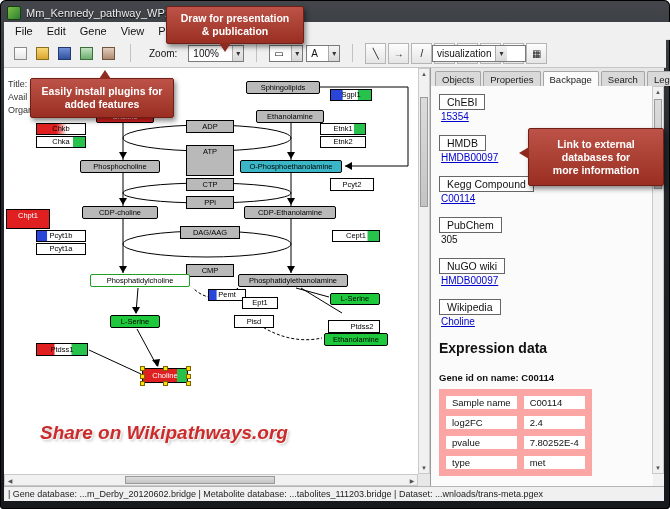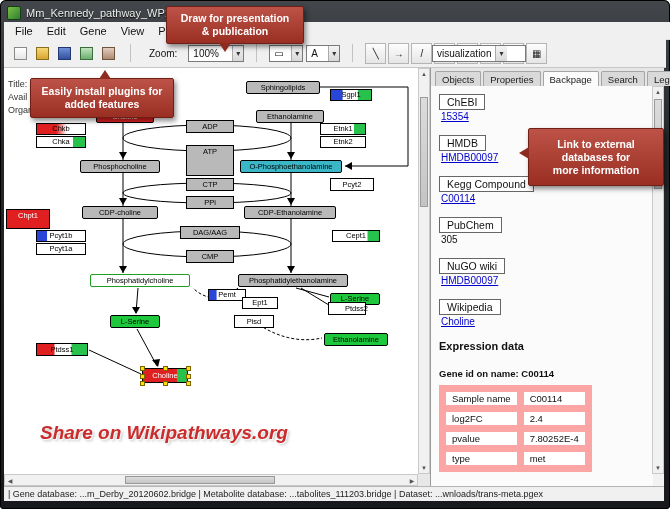--- a/index.html
+++ b/index.html
@@ -59,21 +59,21 @@
   .tabs{height:18px;display:flex;align-items:flex-end;background:#e6e6e6;border-bottom:1px solid #a5a5a5;
         font-size:9.5px;padding-left:2px;}
   .tab{padding:2px 6px 1px;border:1px solid #a5a5a5;border-bottom:none;background:#d9d9d9;margin-left:2px;
        border-radius:2px 2px 0 0;color:#222;white-space:nowrap;}
   .tab.active{background:#fbfbfb;position:relative;top:1px;padding-bottom:2px;}
   .panel-body{position:absolute;left:0;top:18px;width:222px;bottom:0;background:#fbfbfb;padding:8px 6px 4px 8px;
               box-sizing:border-box;font-size:10px;color:#111;overflow:hidden;}
   .bp-header{display:inline-block;border:1px solid #666;background:#fff;padding:1px 7px;font-size:10.5px;}
   .bp-value{margin:1px 0 13px 2px;display:block;font-size:10px;color:#111;}
   a.link{color:#0000cc;text-decoration:underline;cursor:pointer;}
-  .bp-exp-title{font-weight:bold;font-size:11px;margin:4px 0 4px;}
+  .bp-exp-title{font-weight:bold;font-size:14px;margin:4px 0 4px;}
   .bp-geneid{font-weight:bold;font-size:9.5px;margin:16px 0 6px;}
   table.expr{border-collapse:collapse;}
   table.expr td{border:7px solid #fca5a5;background:#fff;padding:1px 6px;font-size:9.5px;text-align:left;min-width:44px;}
 
   .statusbar{position:absolute;left:4px;top:486px;width:660px;height:15px;background:#f0f0f0;
              border-top:1px solid #b5b5b5;font-size:9px;color:#222;line-height:15px;padding-left:4px;
              box-sizing:border-box;white-space:nowrap;overflow:hidden;z-index:5;}
 
   
   .overlay{position:absolute;inset:0;z-index:2;pointer-events:none;}
@@ -232,28 +232,28 @@
         <div class="pnode k-met f-gray stadium" style="left: 186px; top: 178px; width: 48px; height: 13px; line-height: 11px;">CTP</div>
         <div class="pnode k-met f-gray stadium" style="left: 186px; top: 196px; width: 48px; height: 13px; line-height: 11px;">PPi</div>
         <div class="pnode k-gene f-red" style="left: 6px; top: 178px; width: 44px; height: 20px; line-height: 11px; margin-top: 31px;">Chpt1</div>
         <div class="pnode k-gene f-white" style="left: 330px; top: 178px; width: 44px; height: 13px; line-height: 11px;">Pcyt2</div>
         <div class="pnode k-met f-gray" style="left: 82px; top: 206px; width: 76px; height: 13px; line-height: 11px;">CDP-choline</div>
         <div class="pnode k-met f-gray" style="left: 244px; top: 206px; width: 92px; height: 13px; line-height: 11px;">CDP-Ethanolamine</div>
         <div class="pnode k-met f-gray stadium" style="left: 180px; top: 226px; width: 60px; height: 13px; line-height: 11px;">DAG/AAG</div>
         <div class="pnode k-gene f-bluetip" style="left: 36px; top: 230px; width: 50px; height: 12px; line-height: 10px;">Pcyt1b</div>
         <div class="pnode k-gene f-white" style="left: 36px; top: 243px; width: 50px; height: 12px; line-height: 10px;">Pcyt1a</div>
         <div class="pnode k-gene f-greentip" style="left: 332px; top: 230px; width: 48px; height: 12px; line-height: 10px;">Cept1</div>
-        <div class="pnode k-met f-gray stadium" style="left: 186px; top: 250px; width: 48px; height: 13px; line-height: 11px;">CMP</div>
+        <div class="pnode k-met f-gray stadium" style="left: 186px; top: 264px; width: 48px; height: 13px; line-height: 11px;">CMP</div>
         <div class="pnode k-met f-outline-green" style="left: 90px; top: 274px; width: 100px; height: 13px; line-height: 11px;">Phosphatidylcholine</div>
         <div class="pnode k-met f-gray" style="left: 238px; top: 274px; width: 110px; height: 13px; line-height: 11px;">Phosphatidylethanolamine</div>
         <div class="pnode k-gene f-bluetip" style="left: 208px; top: 289px; width: 38px; height: 12px; line-height: 10px;">Pemt</div>
         <div class="pnode k-gene f-white" style="left: 242px; top: 297px; width: 36px; height: 12px; line-height: 10px;">Ept1</div>
         <div class="pnode k-gene f-white" style="left: 234px; top: 315px; width: 40px; height: 13px; line-height: 11px;">Pisd</div>
         <div class="pnode k-met f-green" style="left: 330px; top: 293px; width: 50px; height: 12px; line-height: 10px;">L-Serine</div>
-        <div class="pnode k-gene f-white" style="left: 328px; top: 302px; width: 38px; height: 13px; line-height: 11px; padding-left: 16px;">Ptdss2</div>
+        <div class="pnode k-gene f-white" style="left: 328px; top: 320px; width: 52px; height: 13px; line-height: 11px; padding-left: 16px;">Ptdss2</div>
         <div class="pnode k-met f-green" style="left: 324px; top: 333px; width: 64px; height: 13px; line-height: 11px;">Ethanolamine</div>
         <div class="pnode k-met f-green" style="left: 110px; top: 315px; width: 50px; height: 13px; line-height: 11px;">L-Serine</div>
         <div class="pnode k-gene f-redgreen" style="left: 36px; top: 343px; width: 52px; height: 13px; line-height: 11px;">Ptdss1</div>
         <div class="pnode k-met f-redgreen-solid" style="left: 142px; top: 368px; width: 46px; height: 15px; line-height: 13px;">Choline<i class="handle" style="left: -3px; top: -3px;"></i><i class="handle" style="left: 20px; top: -3px;"></i><i class="handle" style="left: 43px; top: -3px;"></i><i class="handle" style="left: -3px; top: 4.5px;"></i><i class="handle" style="left: 43px; top: 4.5px;"></i><i class="handle" style="left: -3px; top: 12px;"></i><i class="handle" style="left: 20px; top: 12px;"></i><i class="handle" style="left: 43px; top: 12px;"></i></div>
       </div>
   </div>
 
   <div class="scroll vscroll">
     <span class="sb-arrow" style="top:0;left:0;">▲</span>
     <div class="sb-thumb" style="left:1px;top:28px;width:8px;height:110px;"></div>

